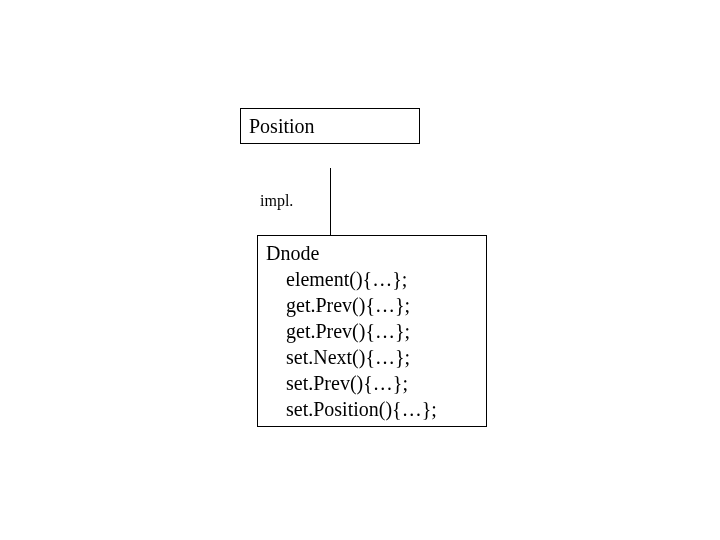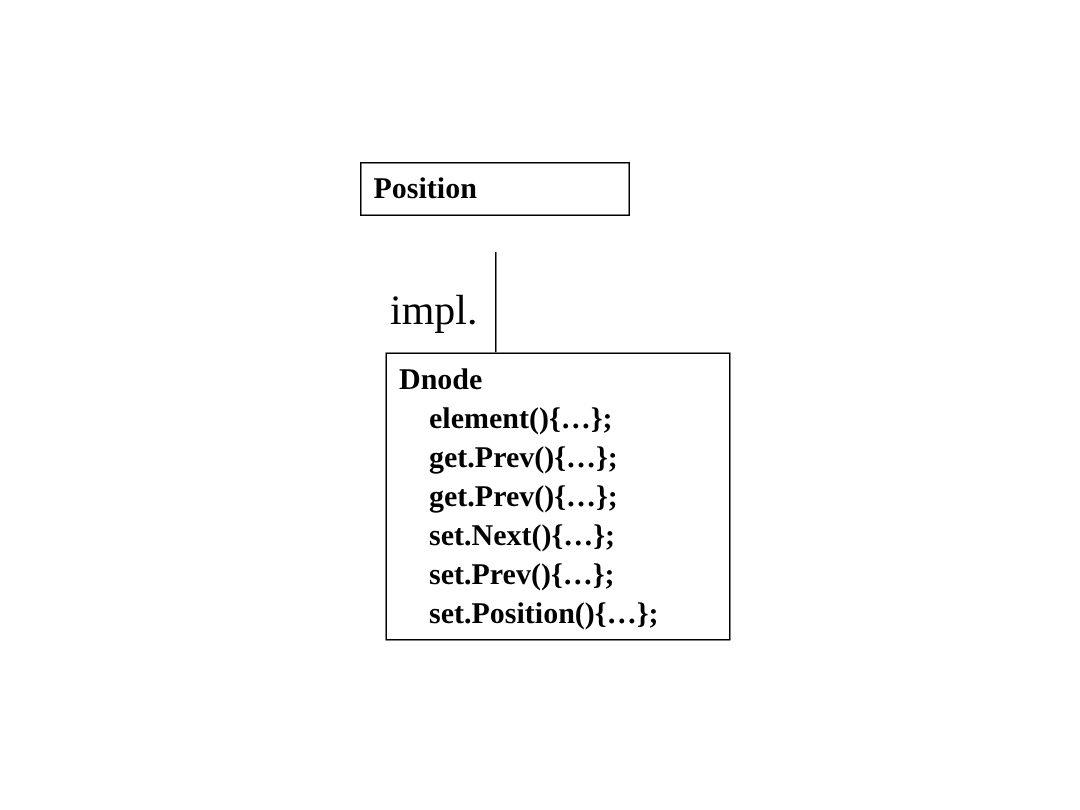--- a/index.html
+++ b/index.html
@@ -10,21 +10,20 @@
       font-family: "Times New Roman", Times, serif;
       position: relative;
     }
     .box {
       position: absolute;
       border: 1px solid #000;
       background: #fff;
       padding: 4px 8px;
       font-size: 20px;
       line-height: 1.3;
-      font-weight: bold;
     }
     .box-top {
       left: 240px;
       top: 108px;
       width: 180px;
     }
     .box-bottom {
       left: 257px;
       top: 235px;
       width: 230px;
@@ -37,21 +36,21 @@
       left: 330px;
       top: 168px;
       width: 1px;
       height: 67px;
       background: #000;
     }
     .impl-label {
       position: absolute;
       left: 260px;
       top: 192px;
-      font-size: 28px;
+      font-size: 16px;
       font-family: "Times New Roman", Times, serif;
     }
   </style>
 </head>
 <body>
 
 <div class="box box-top">
   <div>Position</div>
 </div>
 

